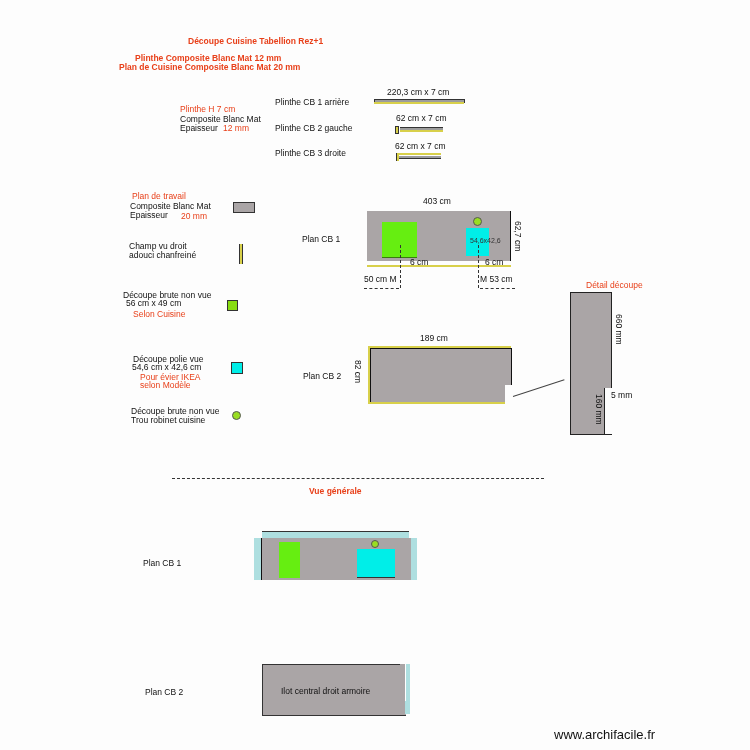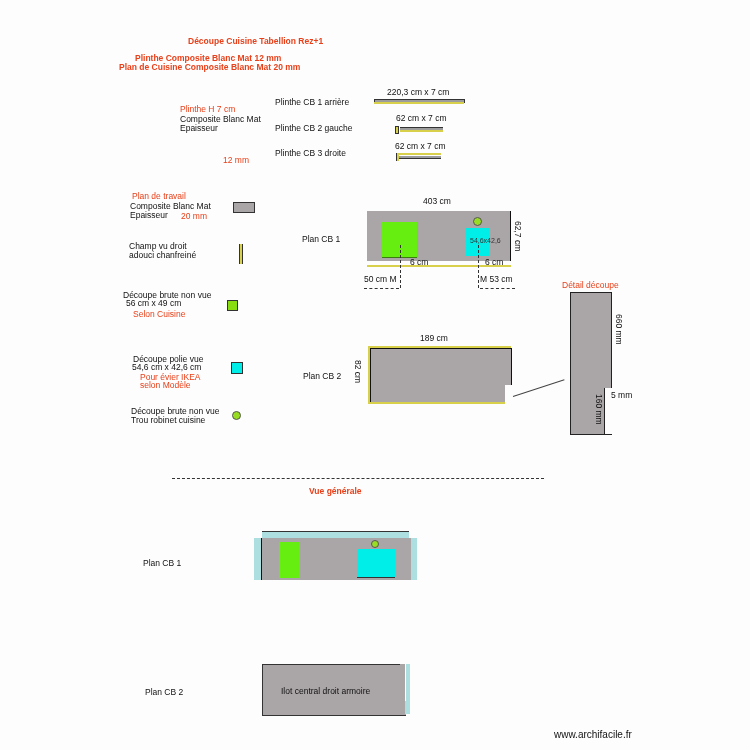--- a/index.html
+++ b/index.html
@@ -21,21 +21,21 @@
 </head>
 <body>
 
 <div class="abs t red bold" style="left:143px;top:36px;margin-left:45px;">Découpe Cuisine Tabellion Rez+1</div>
 <div class="abs t red bold" style="left:135px;top:53px;">Plinthe Composite Blanc Mat 12 mm</div>
 <div class="abs t red bold" style="left:119px;top:62px;text-align:right;">Plan de Cuisine Composite Blanc Mat 20 mm</div>
 
 <div class="abs t red" style="left:180px;top:104px;">Plinthe H 7 cm</div>
 <div class="abs t" style="left:180px;top:114px;">Composite Blanc Mat</div>
 <div class="abs t" style="left:180px;top:123px;">Epaisseur</div>
-<div class="abs t red" style="left:223px;top:123px;margin-top:32px;">12 mm</div>
+<div class="abs t red" style="left:223px;top:123px;">12 mm</div>
 
 <div class="abs t" style="left:275px;top:97px;">Plinthe CB 1 arrière</div>
 <div class="abs t" style="left:387px;top:87px;">220,3 cm x 7 cm</div>
 <div class="abs" style="left:374px;top:99px;width:89px;height:2px;background:#9c9c9c;border:1px solid #333;"></div>
 <div class="abs yellow" style="left:374px;top:102px;width:90px;height:2px;"></div>
 
 <div class="abs t" style="left:275px;top:123px;">Plinthe CB 2 gauche</div>
 <div class="abs t" style="left:396px;top:113px;">62 cm x 7 cm</div>
 <div class="abs yellow" style="left:395px;top:126px;width:2px;height:6px;border:1px solid #333;"></div>
 <div class="abs" style="left:400px;top:127px;width:43px;height:2px;background:#9c9c9c;border-top:1px solid #333;"></div>
@@ -93,21 +93,21 @@
 <div class="abs t" style="left:303px;top:371px;">Plan CB 2</div>
 <div class="abs t" style="left:420px;top:333px;">189 cm</div>
 <div class="abs vtext" style="left:353px;top:360px;">82 cm</div>
 <div class="abs yellow" style="left:368px;top:346px;width:143px;height:2px;"></div>
 <div class="abs yellow" style="left:368px;top:346px;width:2px;height:58px;"></div>
 <div class="abs slab" style="left:370px;top:348px;width:140px;height:53px;border-right:1px solid #111;border-top:1px solid #111;border-left:1px solid #111;"></div>
 <div class="abs" style="left:505px;top:385px;width:8px;height:20px;background:#fdfdfd;"></div>
 <div class="abs yellow" style="left:368px;top:402px;width:137px;height:2px;"></div>
 <div class="abs" style="left:513px;top:396px;width:54px;height:1px;background:#444;transform:rotate(-18deg);transform-origin:left center;"></div>
 
-<div class="abs t red" style="left:562px;top:280px;">Détail découpe</div>
+<div class="abs t red" style="left:586px;top:280px;">Détail découpe</div>
 <div class="abs slab" style="left:570px;top:292px;width:41px;height:141px;border:1px solid #222;border-right:none;"></div>
 <div class="abs" style="left:611px;top:292px;width:1px;height:96px;background:#222;"></div>
 <div class="abs" style="left:604px;top:388px;width:8px;height:46px;background:#fdfdfd;border-left:1px solid #222;"></div>
 <div class="abs vtext" style="left:614px;top:314px;">660 mm</div>
 <div class="abs vtext" style="left:594px;top:394px;">160 mm</div>
 <div class="abs t" style="left:611px;top:390px;">5 mm</div>
 
 <div class="abs dash-h" style="left:172px;top:478px;width:372px;"></div>
 <div class="abs t red bold" style="left:309px;top:486px;">Vue générale</div>
 
@@ -119,13 +119,13 @@
 <div class="abs green" style="left:279px;top:542px;width:21px;height:36px;"></div>
 <div class="abs cyan" style="left:357px;top:549px;width:38px;height:28px;border-bottom:1px solid #333;"></div>
 <div class="abs" style="left:371px;top:540px;width:6px;height:6px;border-radius:50%;background:#99dd22;border:1px solid #555;"></div>
 
 <div class="abs t" style="left:145px;top:687px;">Plan CB 2</div>
 <div class="abs slab" style="left:262px;top:664px;width:143px;height:50px;border-left:1px solid #333;border-top:1px solid #333;border-bottom:1px solid #333;"></div>
 <div class="abs lightcyan" style="left:405px;top:664px;width:5px;height:50px;"></div>
 <div class="abs" style="left:400px;top:664px;width:5px;height:37px;background:#aaa5a6;border-right:1px solid #fff;"></div>
 <div class="abs t" style="left:281px;top:686px;">Ilot central droit armoire</div>
 
-<div class="abs t" style="left:554px;top:727px;font-size:10px;line-height:16px;">www.archifacile.fr</div>
+<div class="abs t" style="left:554px;top:727px;font-size:13px;line-height:16px;">www.archifacile.fr</div>
 
 </body></html>

